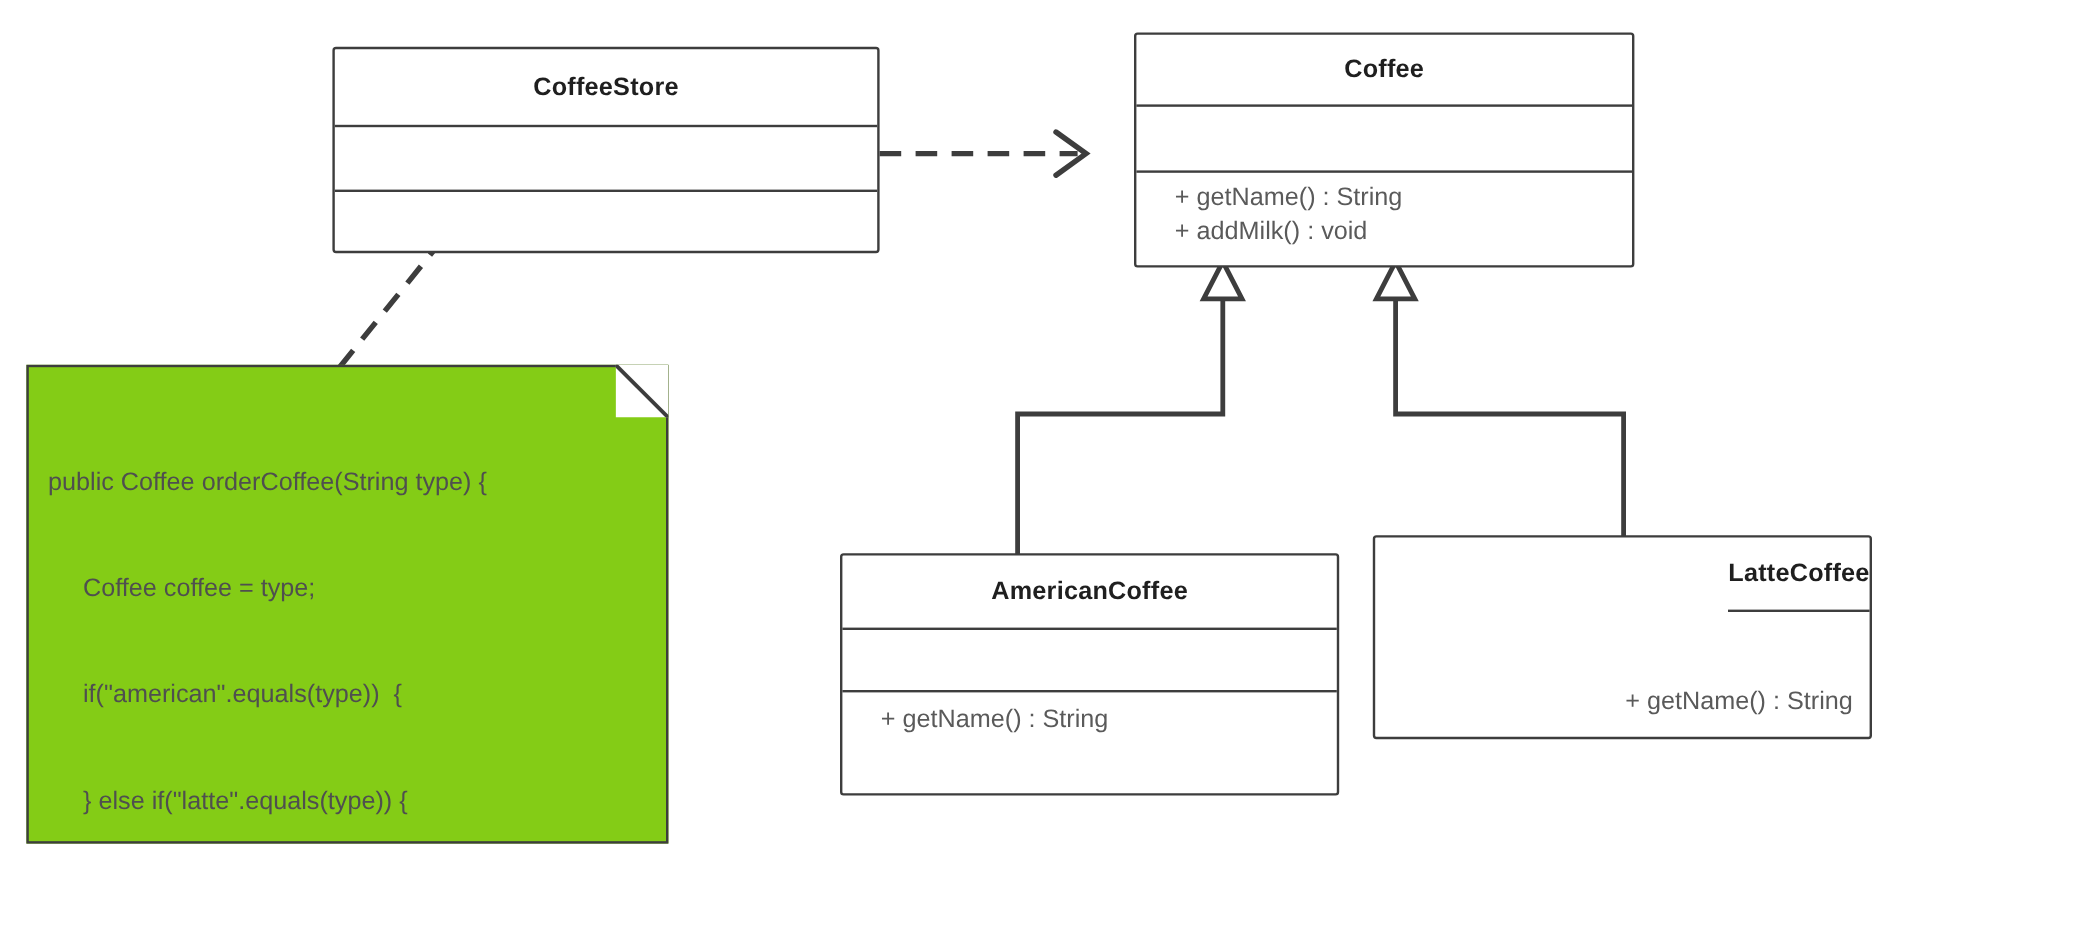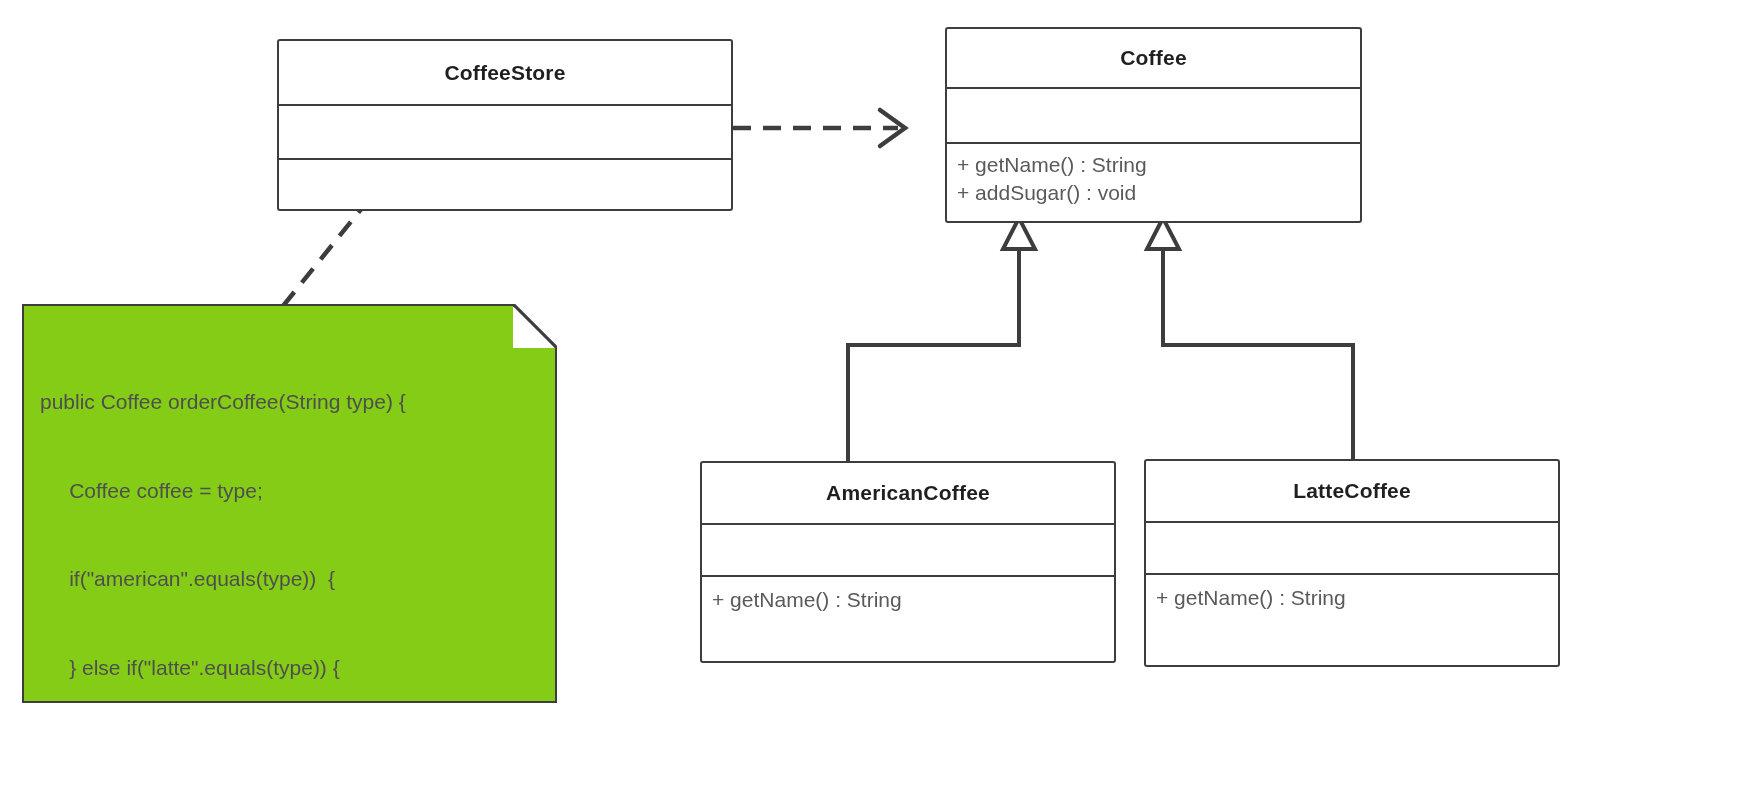--- a/index.html
+++ b/index.html
@@ -12,21 +12,21 @@
 
   .node{position:absolute;box-sizing:border-box;background:#ffffff;}
   .uml-class{border:2.5px solid #3d3d3d;border-radius:3px;display:flex;flex-direction:column;}
   .uml-title{
     text-align:center;font-weight:bold;color:#1f1f1f;
     display:flex;align-items:center;justify-content:center;
     border-bottom:2.5px solid #3d3d3d;
     font-size:21px;letter-spacing:.2px;
   }
   .uml-attrs{border-bottom:2.5px solid #3d3d3d;}
-  .uml-ops{padding:6px 14px 0 10px;overflow:visible;}
+  .uml-ops{padding:6px 14px 0 32px;overflow:visible;}
   .member{
     color:#5a5a5a;font-size:21px;line-height:28px;white-space:pre;
   }
 
   
   .uml-note{
     border:2.5px solid #3d3d3d;
     background:#84cc16;
     position:absolute;
     box-sizing:border-box;
@@ -72,33 +72,33 @@
   <div class="node uml-class" style="left:277px;top:39px;width:456px;height:172px;">
     <div class="uml-title" style="height:63px;">CoffeeStore</div>
     <div class="uml-attrs" style="height:52px;"></div>
   </div>
 
   <div class="node uml-class" style="left:905px;top:27px;width:417px;height:196px;margin-left:40px;">
     <div class="uml-title" style="height:58px;">Coffee</div>
     <div class="uml-attrs" style="height:53px;"></div>
     <div class="uml-ops" style="padding-top:7px;">
       <div class="member">+ getName() : String</div>
-      <div class="member">+ addSugar() : void</div>
+      <div class="member">+ addMilk() : void</div>
     </div>
   </div>
 
   <div class="node uml-class" style="left:676px;top:461px;width:416px;height:202px;margin-left:24px;">
     <div class="uml-title" style="height:60px;">AmericanCoffee</div>
     <div class="uml-attrs" style="height:50px;"></div>
     <div class="uml-ops" style="padding-top:9px;">
       <div class="member">+ getName() : String</div>
     </div>
   </div>
 
-  <div class="node uml-class" style="left:1144px;top:459px;width:416px;height:208px;">
+  <div class="node uml-class" style="left:1144px;top:446px;width:416px;height:170px;align-items:flex-end;">
     <div class="uml-title" style="height:60px;">LatteCoffee</div>
     <div class="uml-attrs" style="height:50px;"></div>
     <div class="uml-ops" style="padding-top:9px;">
       <div class="member">+ getName() : String</div>
     </div>
   </div>
 
   <div class="uml-note" style="left:22px;top:304px;width:535px;height:399px;">
     <svg class="note-fold" viewBox="0 0 44 44">
       <polygon points="0,0 44,0 44,44" fill="#ffffff"></polygon>

